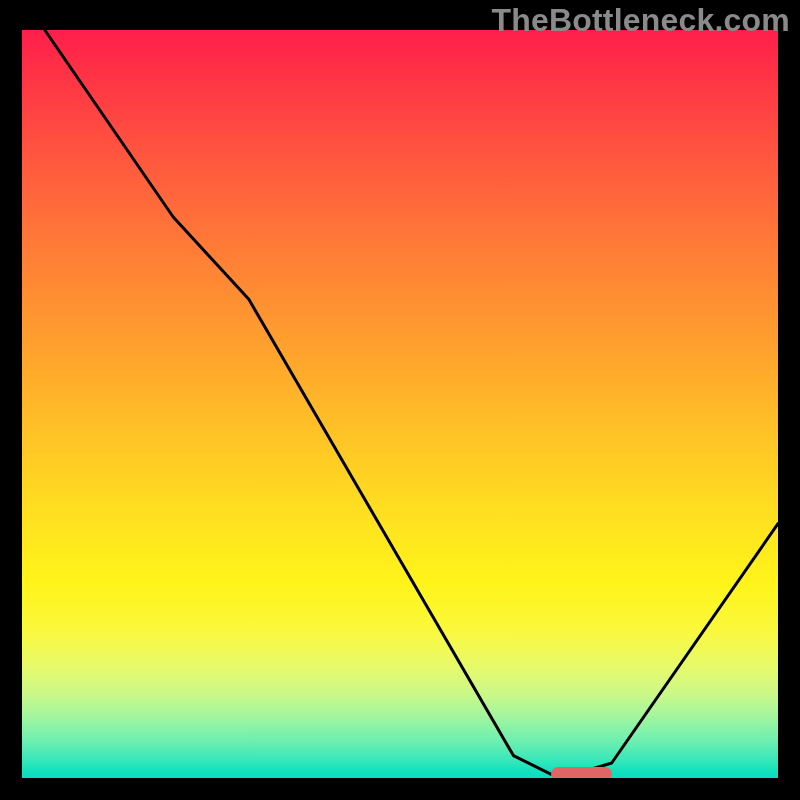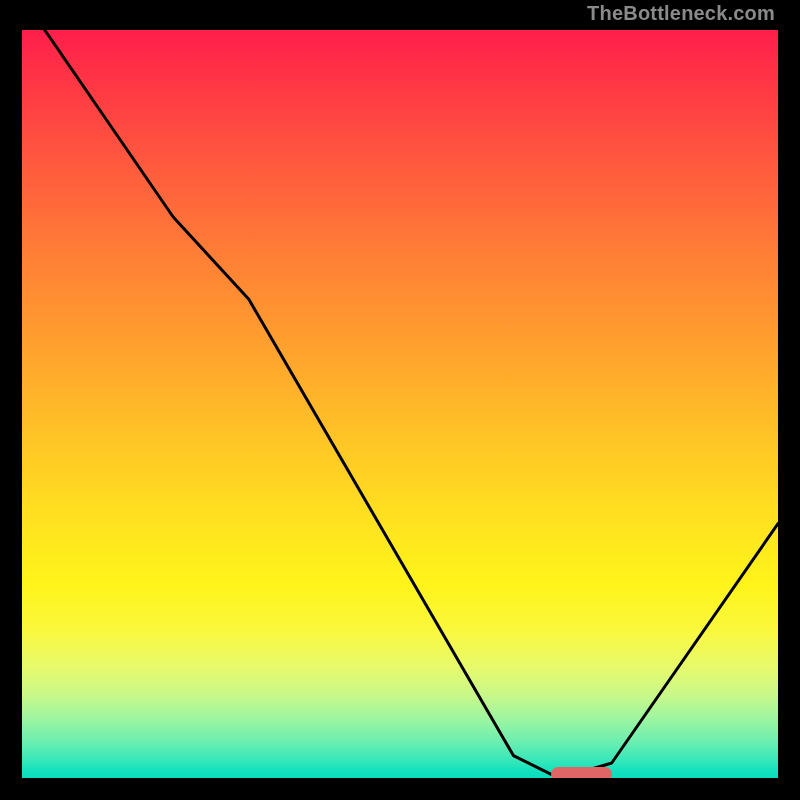--- a/index.html
+++ b/index.html
@@ -6,24 +6,24 @@
   html, body { width: 800px; height: 800px; overflow: hidden; background: #fff; }
   .container {
     position: relative;
     width: 800px;
     height: 800px;
     background: #000;
   }
   .watermark {
     position: absolute;
     top: 2px;
-    right: 25px;
+    right: 10px;
     font-family: Arial, Helvetica, sans-serif;
     font-weight: bold;
-    font-size: 20px;
+    font-size: 32px;
     color: #8a8a8a;
     letter-spacing: 0.2px;
     z-index: 10;
   }
   .plot-area {
     position: absolute;
     left: 22px;
     top: 30px;
     width: 756px;
     height: 748px;

